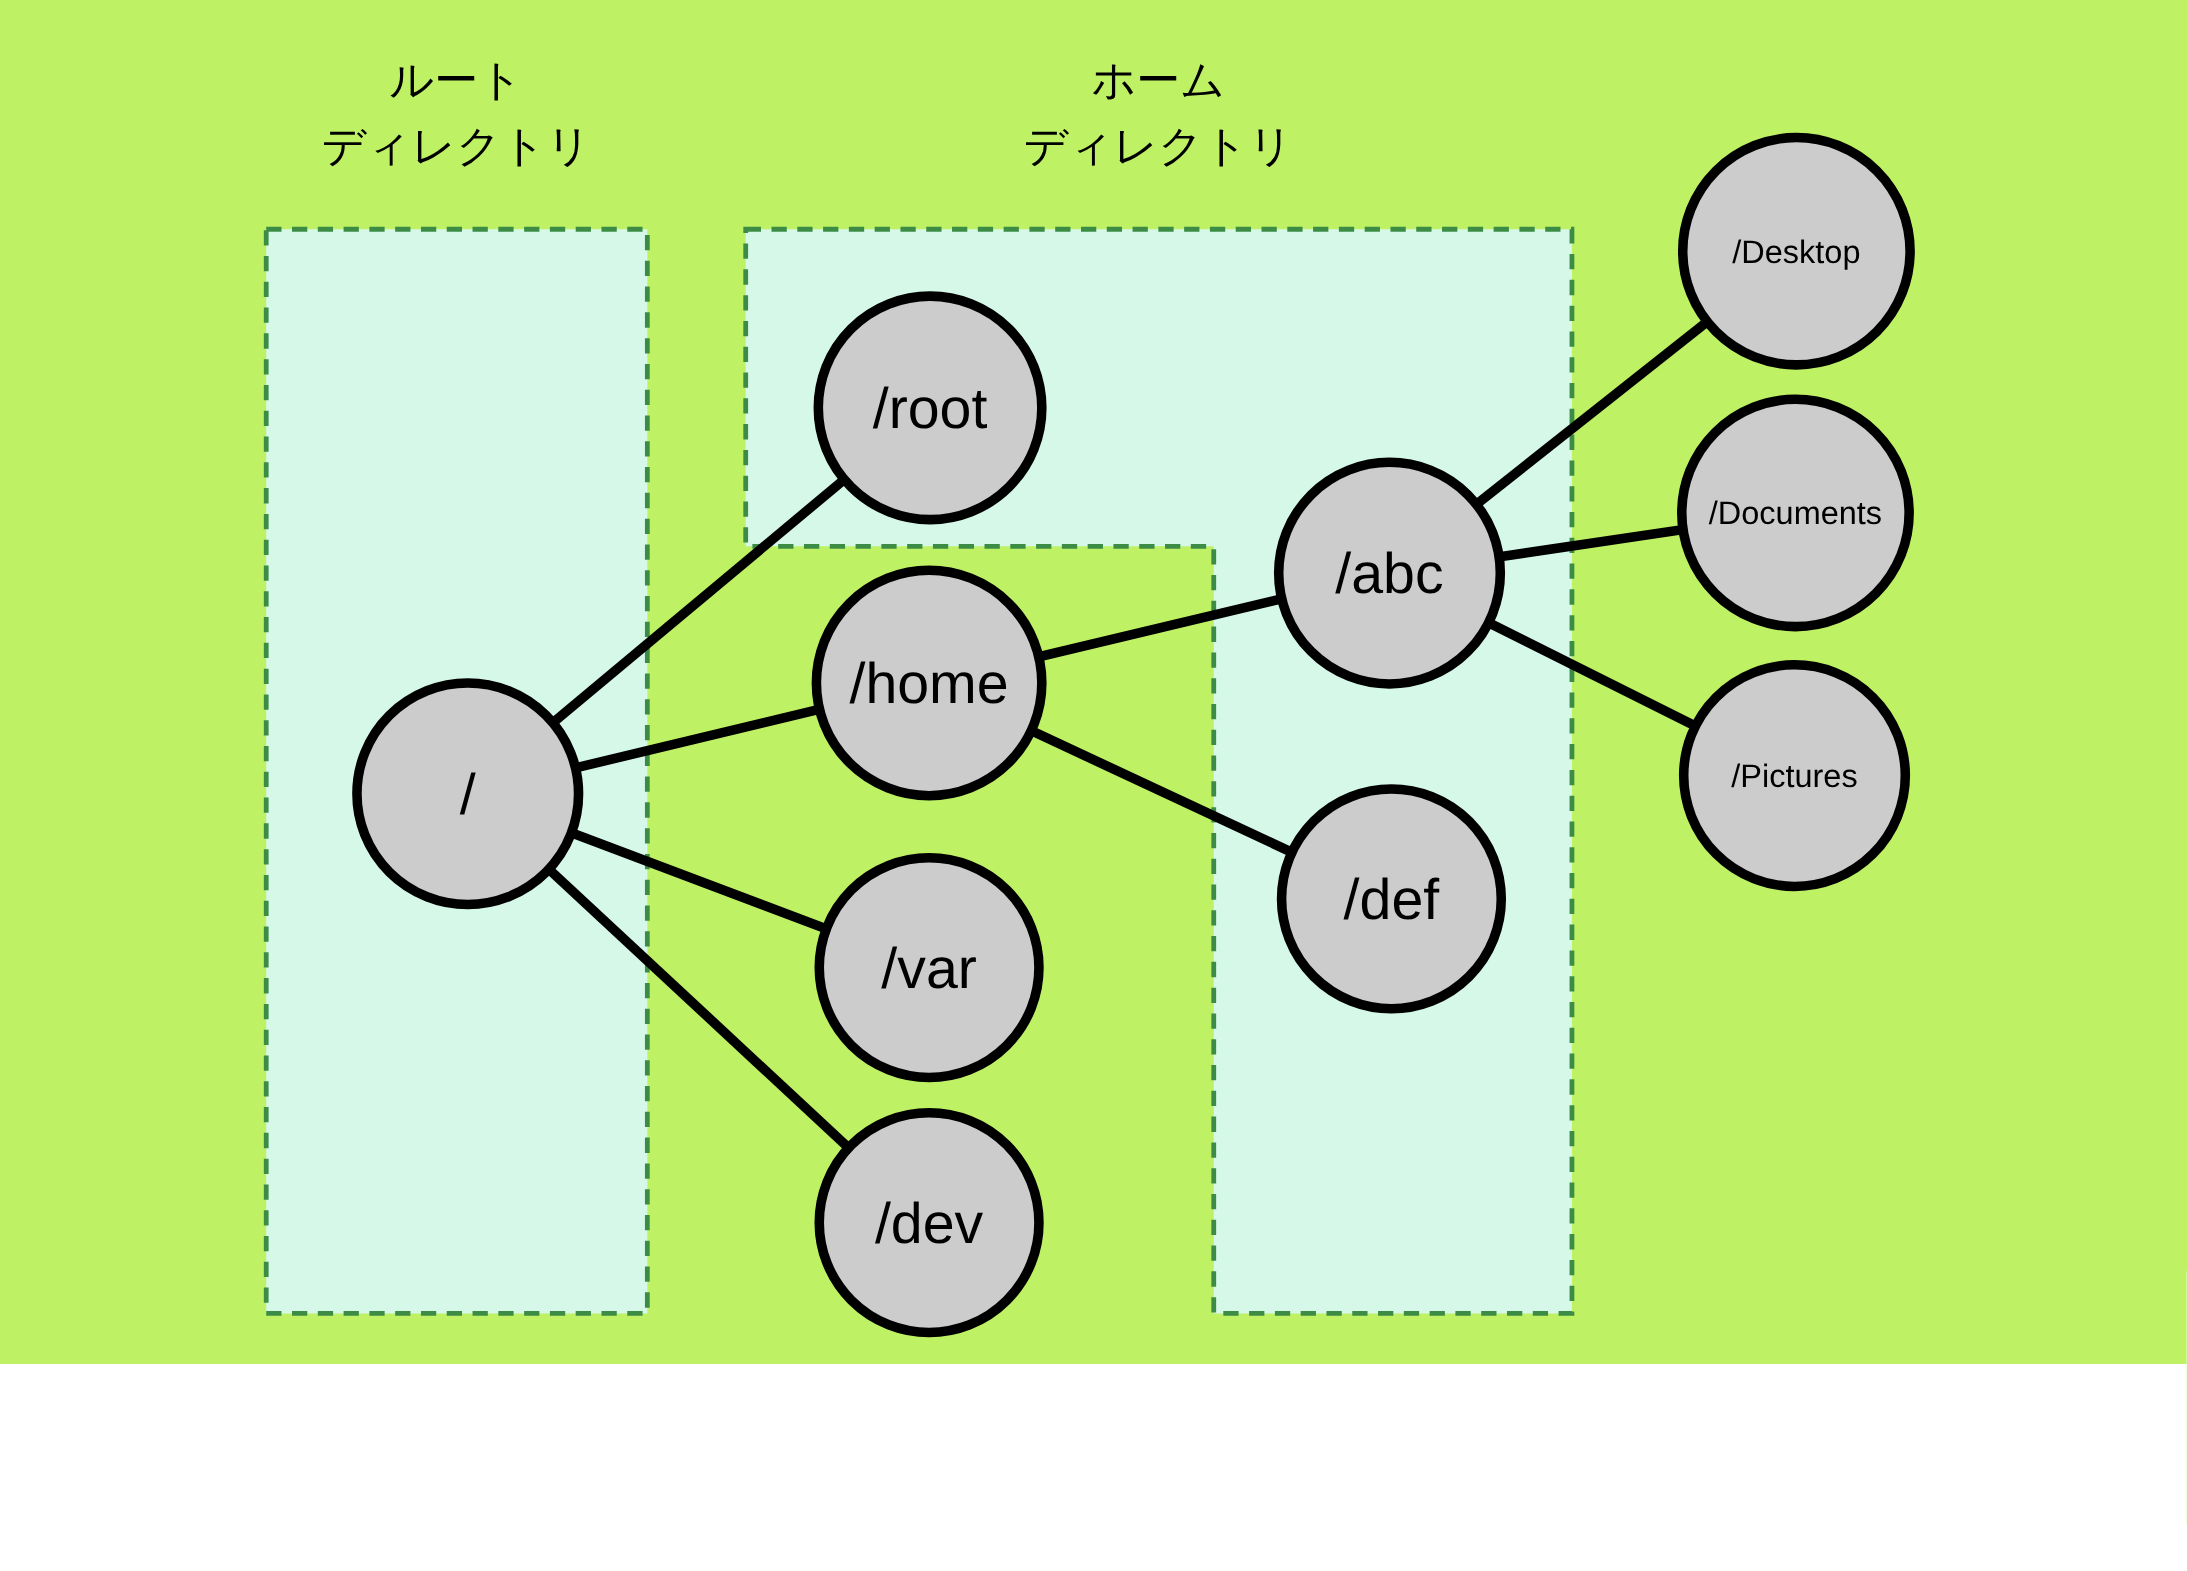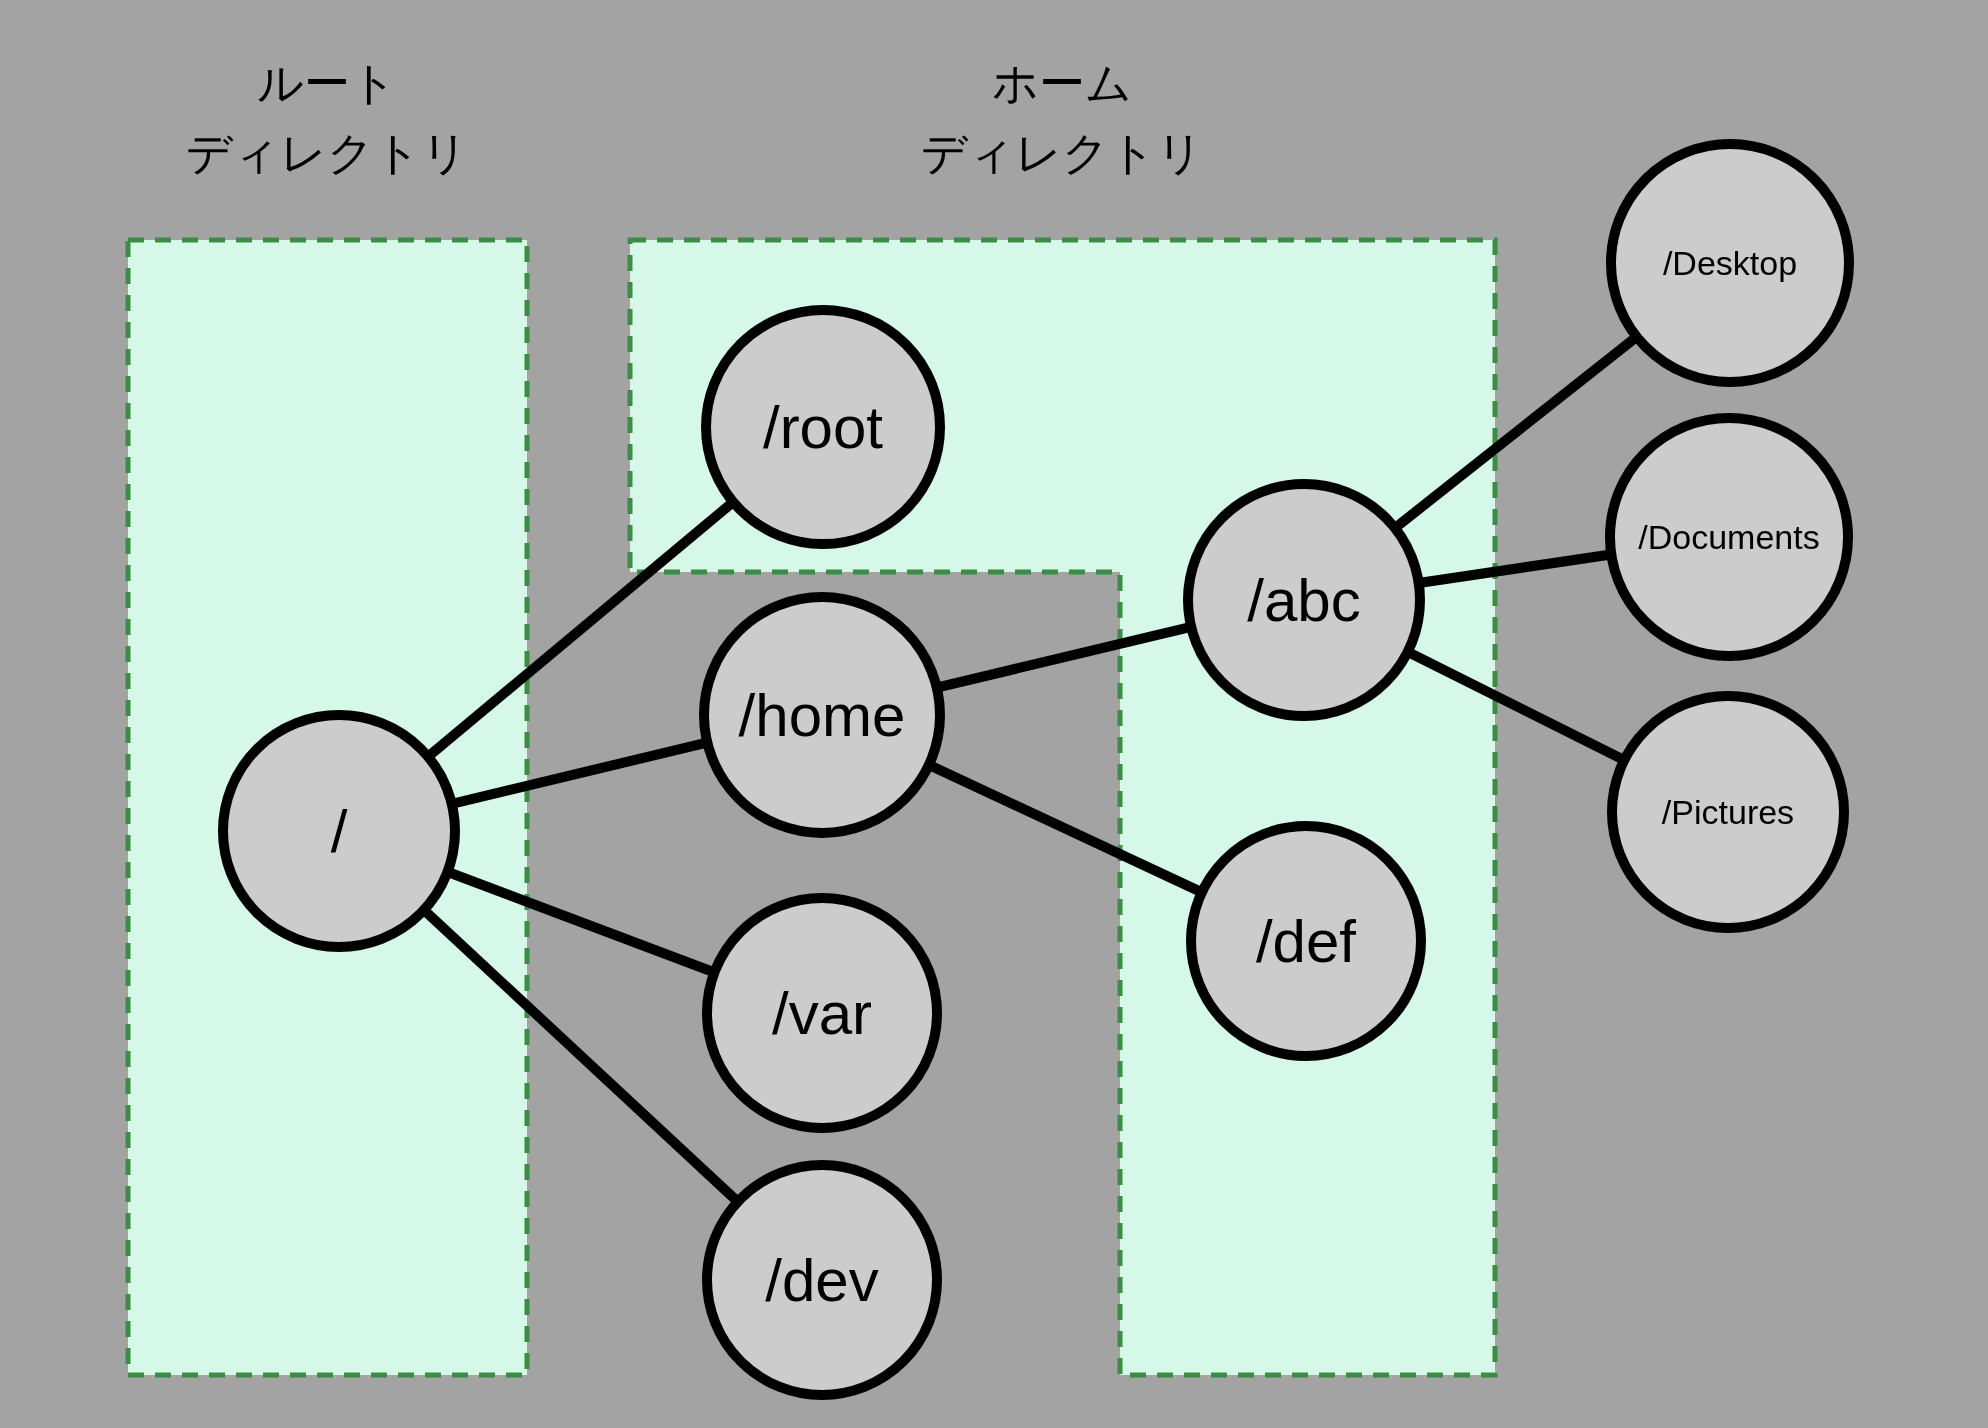--- a/index.html
+++ b/index.html
@@ -3,22 +3,22 @@
 <meta charset="utf-8">
 <style>
   html, body {
     margin: 0;
     padding: 0;
     background: #ffffff;
   }
   .canvas {
     position: relative;
     width: 1988px;
-    height: 1428px;
-    background: #a3a3a3;
+    height: 1240px;
+    background: #bef264;
     font-family: "Liberation Sans", "DejaVu Sans", sans-serif;
     overflow: hidden;
   }
   .canvas svg {
     position: absolute;
     left: 0;
     top: 0;
     width: 100%;
     height: 100%;
     display: block;

